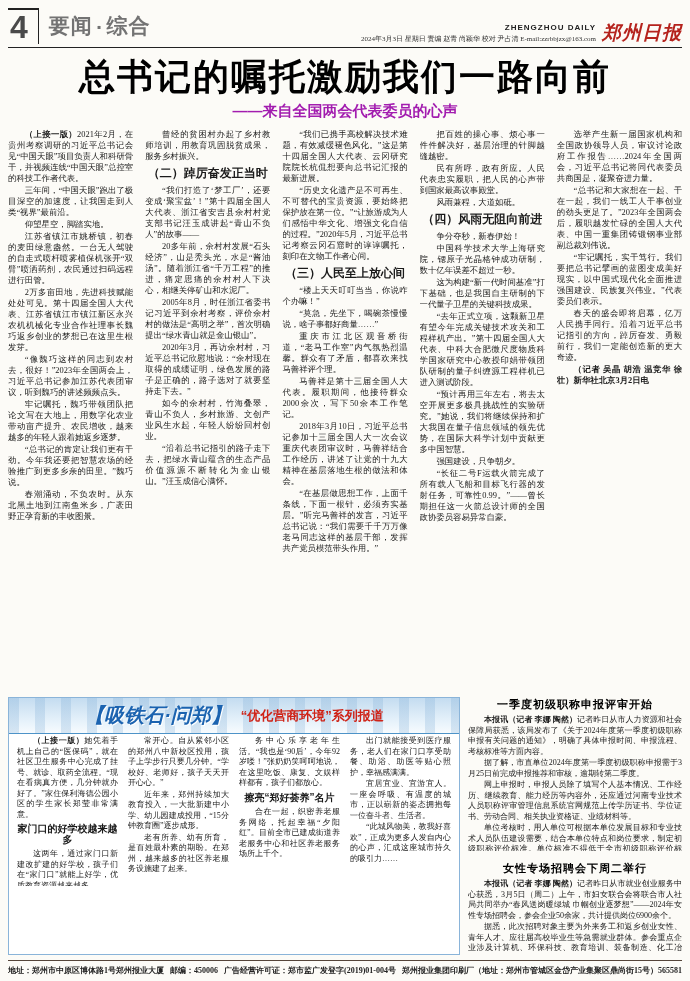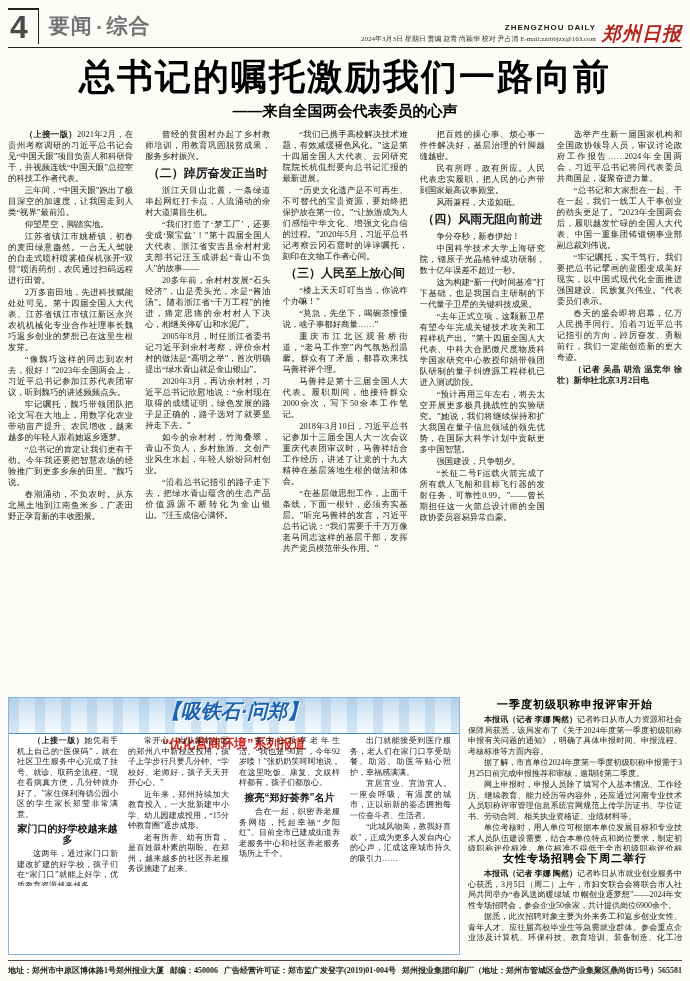--- a/index.html
+++ b/index.html
@@ -12,69 +12,68 @@
   }
   
   .hdr { display:flex; align-items:flex-end; justify-content:space-between;
          border-bottom:1.5px solid #222; padding-bottom:3px; height:40px; }
   .hdr-left { display:flex; align-items:stretch; }
   .pagenum { font-family:"Liberation Sans",sans-serif; font-size:32px; font-weight:bold;
              color:#4a4a4a; line-height:34px; padding:0 10px 0 2px; border-top:2px solid #222; }
   .hdr-div { width:1px; background:#222; margin-right:10px; }
   .section-title { font-family:Liberation Mono, monospace; font-size:21px; font-weight:bold;
                    color:#737373; align-self:center; letter-spacing:1px; }
-  .hdr-right { text-align:right; display:flex; align-items:flex-end; gap:6px; }
+  .hdr-right { text-align:right; display:flex; align-items:flex-start; gap:6px; }
   .hdr-right-stack { text-align:right; }
   .paper-en { font-family:"Liberation Sans",sans-serif; font-size:8px; font-weight:bold;
               letter-spacing:1px; color:#222; }
   .dateline { font-size:7px; color:#333; margin-top:2px; white-space:nowrap; }
   .paper-cn { font-family:"Liberation Serif",serif; font-style:italic; font-weight:bold;
               font-size:19px; color:#b5231d; letter-spacing:1px; line-height:20px; }
   
   .lead-title { font-family:"Liberation Sans",sans-serif; text-align:center;
                 font-size:36px; font-weight:bold; color:#000; letter-spacing:2px;
                 margin-top:8px; line-height:42px; }
   .lead-sub { font-family:"Liberation Sans",sans-serif; text-align:center;
-              font-size:15px; font-weight:bold; color:#000000; margin:4px 0 8px 0; }
+              font-size:15px; font-weight:bold; color:#a21caf; margin:4px 0 8px 0; }
   .cols { display:flex; gap:12px; height:560px; overflow:hidden; }
   .col { flex:1; overflow:hidden; font-size:8.4px; line-height:11px; }
   .col p { text-indent:2em; text-align:justify; margin-bottom:1px; }
   .col-head { font-family:"Liberation Sans",sans-serif; font-size:12px; font-weight:bold;
               text-align:center; margin:6px 0; text-indent:0; }
   .sig { font-weight:bold; }
   
   .bottom { display:flex; gap:8px; margin-top:8px; height:258px; }
   
   .feature { width:452px; border:1px solid #8ab4d9; background:#fff; display:flex; flex-direction:column; }
   .feat-banner {
-    height:36px; display:flex; align-items:center; gap:10px;
+    height:36px; display:flex; align-items:center; justify-content:center; gap:10px;
     background:
       repeating-linear-gradient(90deg, rgba(130,175,215,.28) 0 10px, rgba(255,255,255,0) 10px 26px),
       linear-gradient(180deg,#c4dcf0 0%,#e8f3fb 70%,#f7fbfe 100%);
     border-bottom:1px solid #4d93c8;
-    flex-direction:column;
   }
   .feat-banner-left { font-family:"Liberation Sans",sans-serif; font-size:20px; font-weight:bold;
                       font-style:italic; color:#1b63b0; text-shadow:1px 1px 0 #fff; }
   .feat-banner-right { font-family:"Liberation Sans",sans-serif; font-size:13px; font-weight:bold;
                        color:#cf2317; }
   .feat-title { text-align:center; font-family:"Liberation Sans",sans-serif; font-weight:bold;
                 color:#000; margin:6px 0 4px 0; }
   .feat-title .l1, .feat-title .l2 { display:block; font-size:19px; line-height:23px; letter-spacing:1px; }
   .feat-cols { display:flex; gap:10px; padding:2px 8px 4px 8px; height:156px; overflow:hidden; }
   .feat-cols .col { font-size:8px; line-height:10.5px; }
   .feat-cols .col-head { font-size:10px; margin:4px 0; }
   
   .briefs { flex:1; display:flex; flex-direction:column; overflow:hidden; }
   .brief-title { font-family:"Liberation Sans",sans-serif; font-size:11px; font-weight:bold;
                  text-align:center; color:#000; letter-spacing:1px; }
   .brief-body { font-size:8px; line-height:10.5px; overflow:hidden; margin-top:3px; }
   .brief-body p { text-indent:2em; text-align:justify; margin-bottom:1px; }
   .brief1 .brief-body { height:136px; }
-  .brief2 { margin-top:0; }
+  .brief2 { margin-top:10px; }
   .brief2 .brief-body { height:72px; }
   
   .footer { margin-top:5px; border-top:1.5px solid #55453a; padding-top:4px;
             display:flex; justify-content:space-between; gap:6px;
             font-size:8px; font-weight:bold; color:#222; white-space:nowrap; overflow:hidden; }
 </style>
 </head>
 <body>
 
 <div class="page">
@@ -105,21 +104,20 @@
           <p>江苏省镇江市姚桥镇，初春的麦田绿意盎然。一台无人驾驶的自走式喷杆喷雾植保机张开“双臂”喷洒药剂，农民通过扫码远程进行田管。</p>
           <p>2万多亩田地，先进科技赋能处处可见。第十四届全国人大代表、江苏省镇江市镇江新区永兴农机机械化专业合作社理事长魏巧返乡创业的梦想已在这里生根发芽。</p>
           <p>“像魏巧这样的同志到农村去，很好！”2023年全国两会上，习近平总书记参加江苏代表团审议，听到魏巧的讲述频频点头。</p>
           <p>牢记嘱托，魏巧带领团队把论文写在大地上，用数字化农业带动亩产提升、农民增收，越来越多的年轻人跟着她返乡逐梦。</p>
           <p>“总书记的肯定让我们更有干劲。今年我还要把智慧农场的经验推广到更多乡亲的田里。”魏巧说。</p>
           <p>春潮涌动，不负农时。从东北黑土地到江南鱼米乡，广袤田野正孕育新的丰收图景。</p>
         </div>
         <div class="col">
           <p>曾经的贫困村办起了乡村教师培训，用教育巩固脱贫成果，服务乡村振兴。</p>
           <h3 class="col-head">（二）踔厉奋发正当时</h3>
-          <p>浙江天目山北麓，一条绿道串起网红打卡点，人流涌动的余村大道满目生机。</p>
           <p>“我们打造了‘梦工厂’，还要变成‘聚宝盆’！”第十四届全国人大代表、浙江省安吉县余村村党支部书记汪玉成讲起“青山不负人”的故事——</p>
           <p>20多年前，余村村发展“石头经济”，山是秃头光，水是“酱油汤”。随着浙江省“千万工程”的推进，痛定思痛的余村村人下决心，相继关停矿山和水泥厂。</p>
           <p>2005年8月，时任浙江省委书记习近平到余村考察，评价余村村的做法是“高明之举”，首次明确提出“绿水青山就是金山银山”。</p>
           <p>2020年3月，再访余村村，习近平总书记欣慰地说：“余村现在取得的成绩证明，绿色发展的路子是正确的，路子选对了就要坚持走下去。”</p>
           <p>如今的余村村，竹海叠翠，青山不负人，乡村旅游、文创产业风生水起，年轻人纷纷回村创业。</p>
           <p>“沿着总书记指引的路子走下去，把绿水青山蕴含的生态产品价值源源不断转化为金山银山。”汪玉成信心满怀。</p>
         </div>
         <div class="col">
           <p>“我们已携手高校解决技术难题，有效减缓褪色风化。”这是第十四届全国人大代表、云冈研究院院长杭侃想要向总书记汇报的最新进展。</p>
           <p>“历史文化遗产是不可再生、不可替代的宝贵资源，要始终把保护放在第一位。”“让旅游成为人们感悟中华文化、增强文化自信的过程。”2020年5月，习近平总书记考察云冈石窟时的谆谆嘱托，刻印在文物工作者心间。</p>

